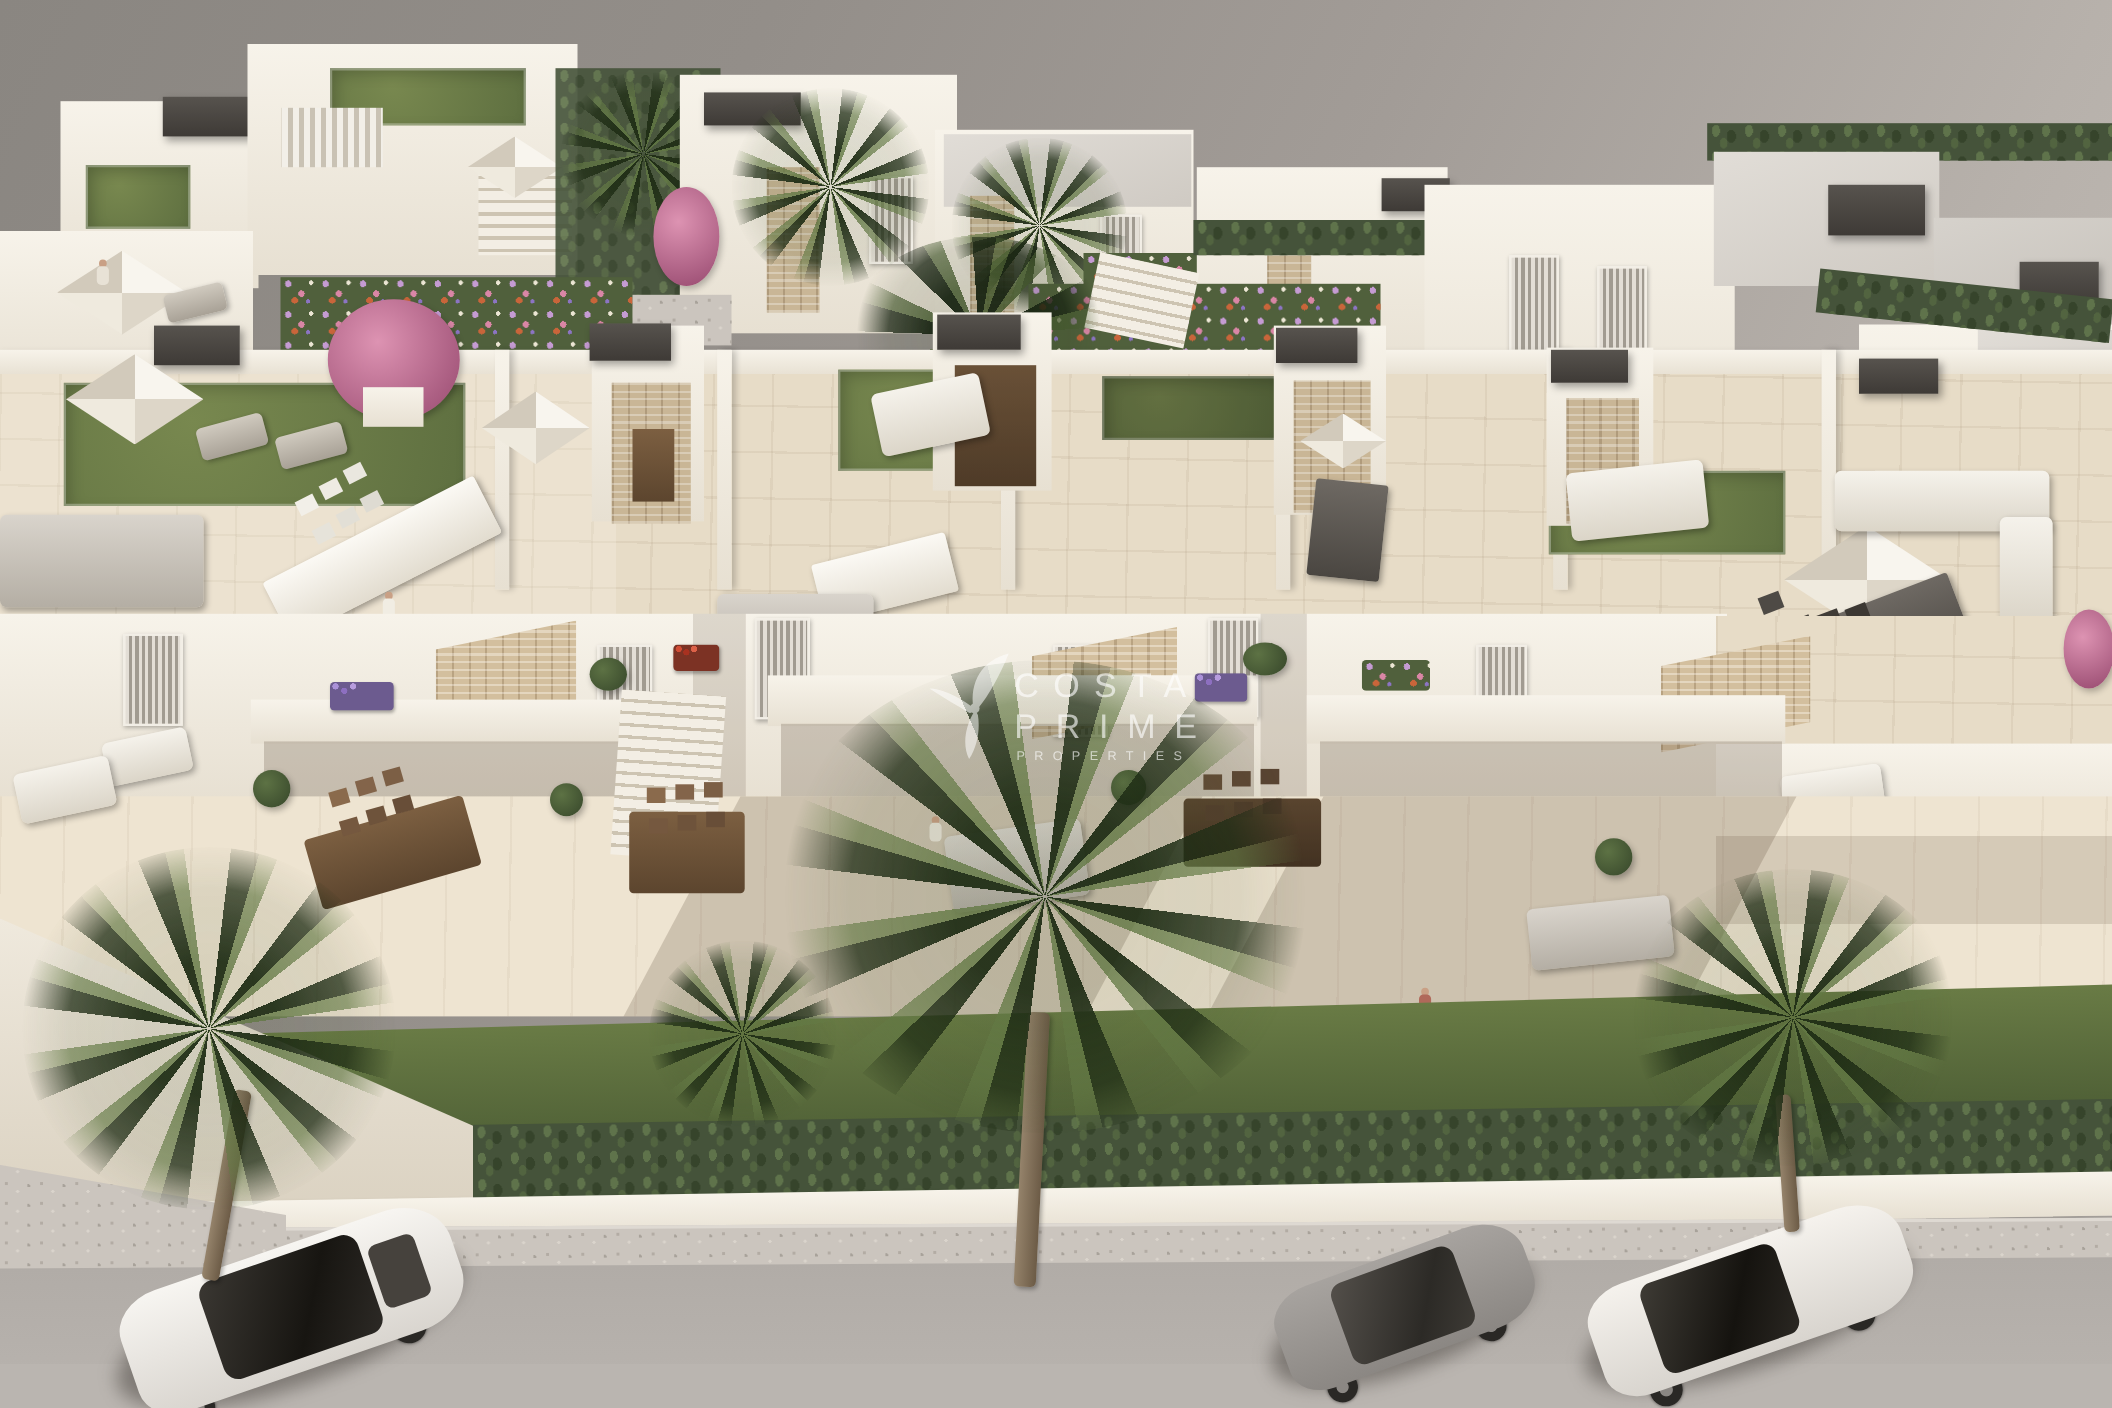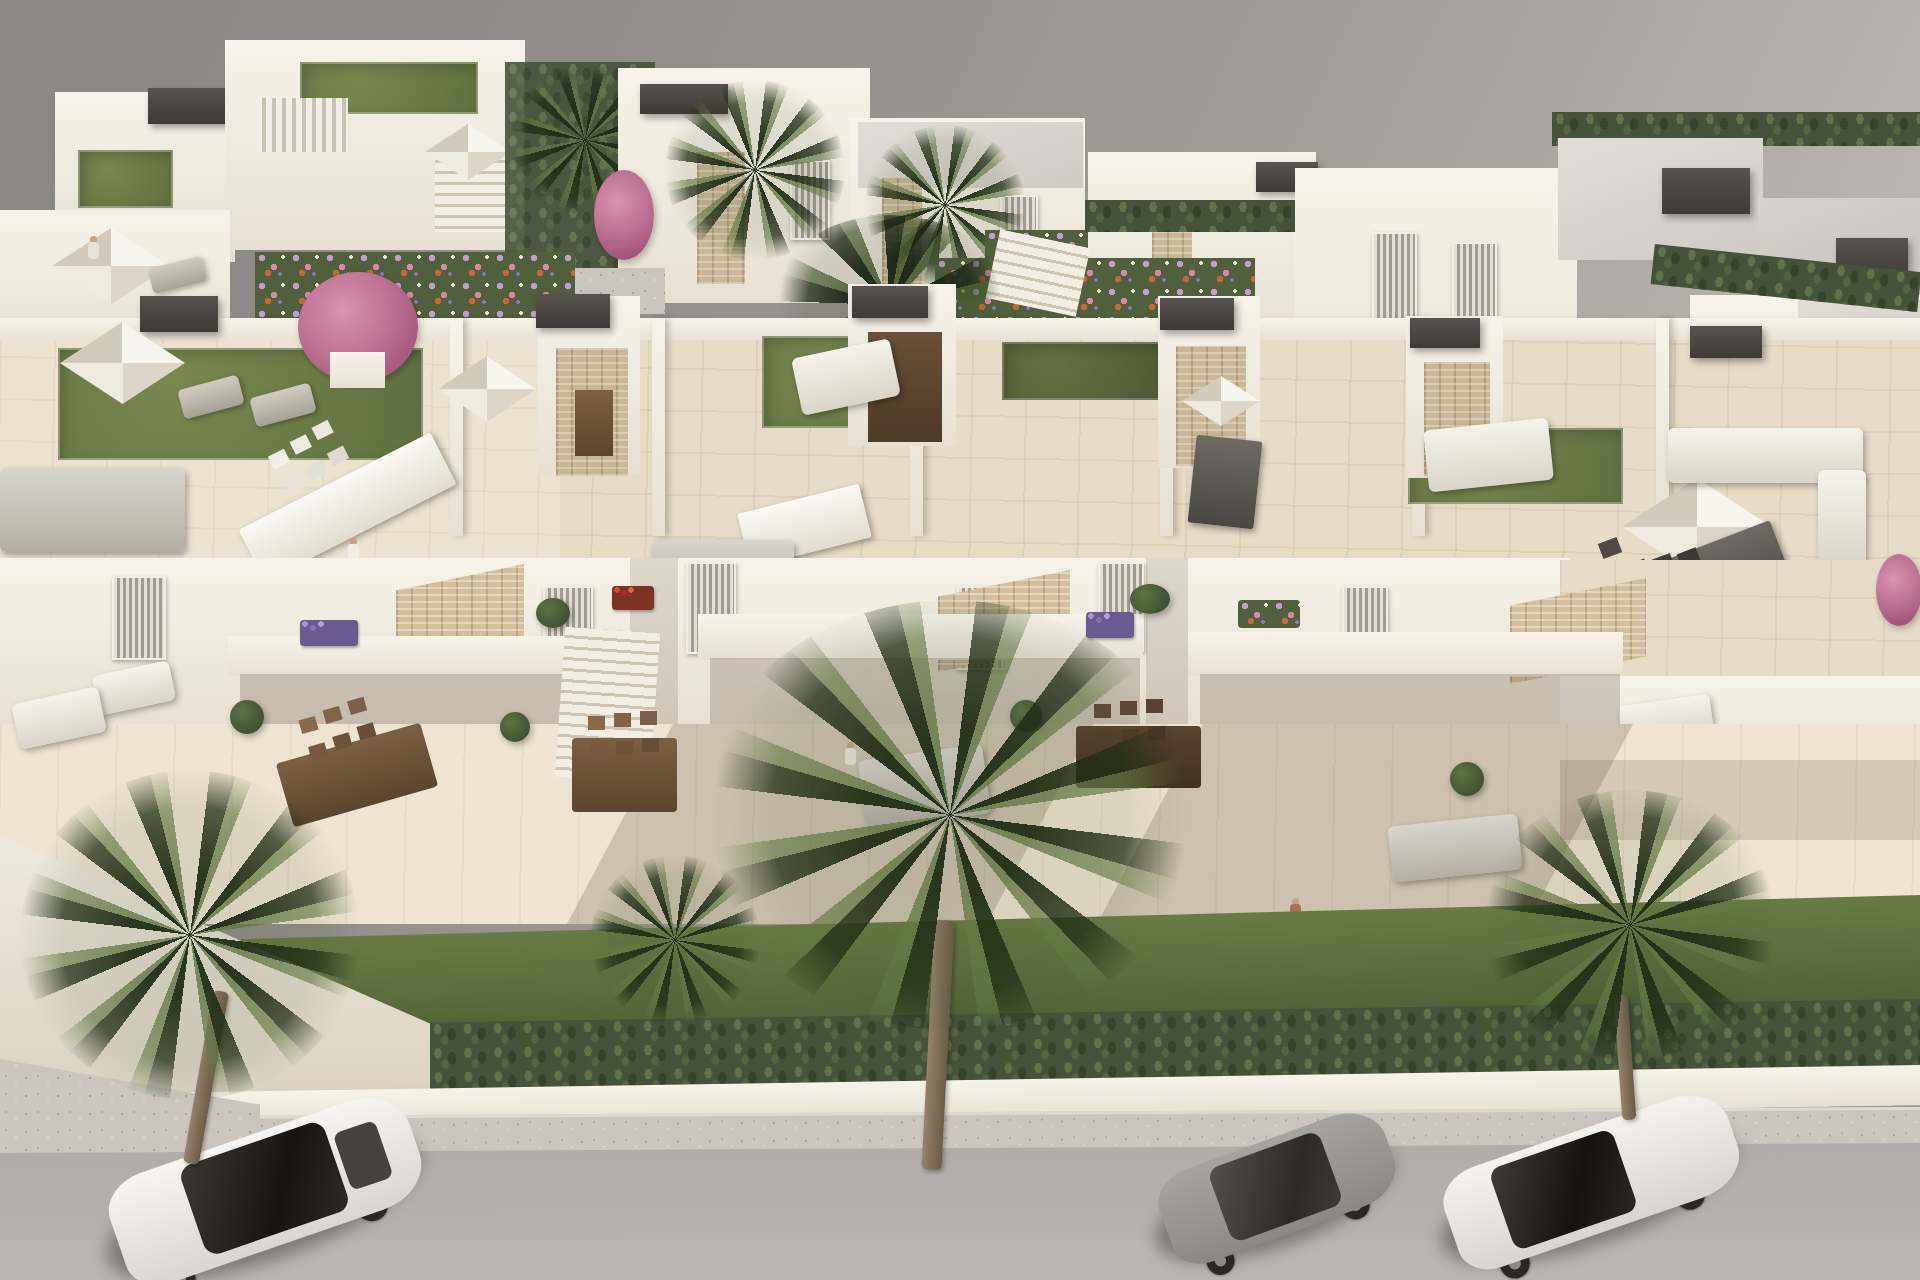--- a/index.html
+++ b/index.html
@@ -270,14 +270,27 @@
   </div>
 
   <div class="trunk" style="left:928px;top:920px;width:20px;height:250px;transform:rotate(3deg);z-index:29"></div>
   <div class="palm" style="left:700px;top:600px;width:500px;height:430px;z-index:30"></div>
   <div class="trunk" style="left:198px;top:990px;width:16px;height:175px;transform:rotate(10deg);z-index:29"></div>
   <div class="palm" style="left:20px;top:770px;width:340px;height:330px;z-index:30"></div>
   <div class="trunk" style="left:1618px;top:995px;width:14px;height:125px;transform:rotate(-4deg);z-index:29"></div>
   <div class="palm" style="left:1480px;top:790px;width:300px;height:270px;z-index:30"></div>
   <div class="palm" style="left:590px;top:855px;width:170px;height:170px;z-index:30"></div>
 
+  <div style="left:840px;top:590px;width:340px;height:110px;z-index:60">
+    <svg style="position:absolute;left:0;top:2px" width="82" height="100" viewBox="0 0 80 100">
+      <g fill="#ffffff" opacity="0.55">
+        <path d="M44,52 C40,28 52,8 76,2 C68,22 58,40 48,52 C46,54 44,54 44,52 Z"></path>
+        <path d="M42,50 C28,40 14,34 4,34 C16,42 30,50 40,56 C43,57 44,53 42,50 Z"></path>
+        <path d="M44,56 C36,70 34,86 40,98 C48,86 50,70 48,58 C46,54 45,54 44,56 Z"></path>
+        <circle cx="45" cy="52" r="4.5"></circle>
+      </g>
+    </svg>
+    <div class="wm wm1" style="left:82px;top:18px">COSTA</div>
+    <div class="wm wm2" style="left:82px;top:55px">PRIME</div>
+    <div class="wm wm3" style="left:84px;top:93px">PROPERTIES</div>
+  </div>
 
 </div>
 
 </body></html>

